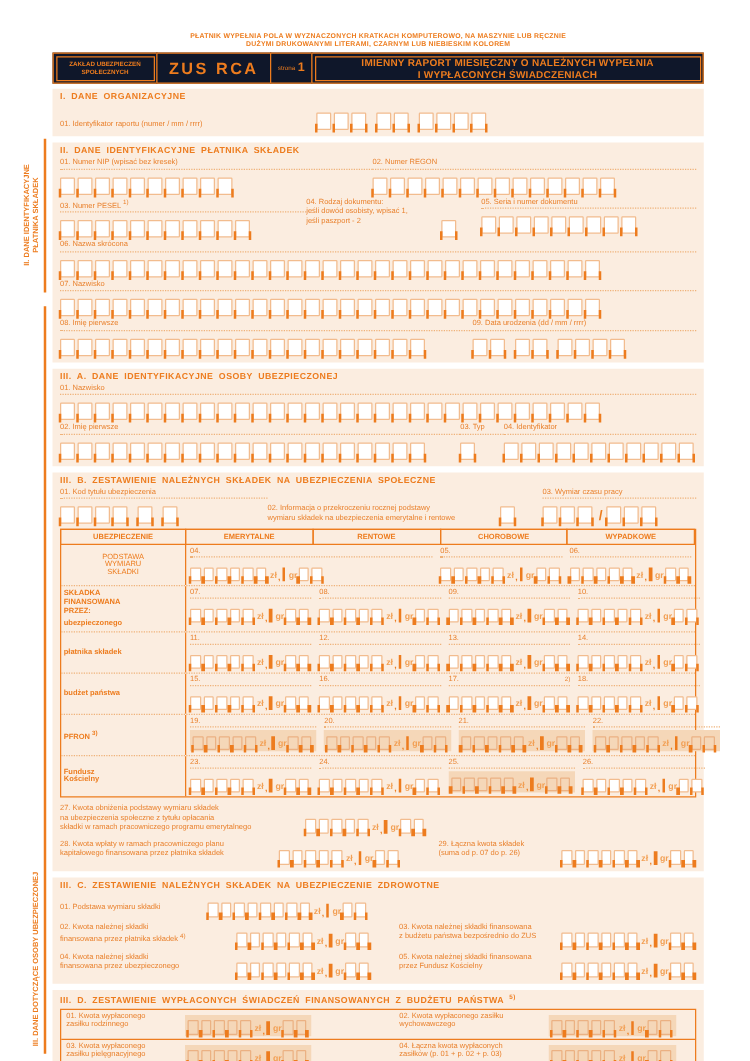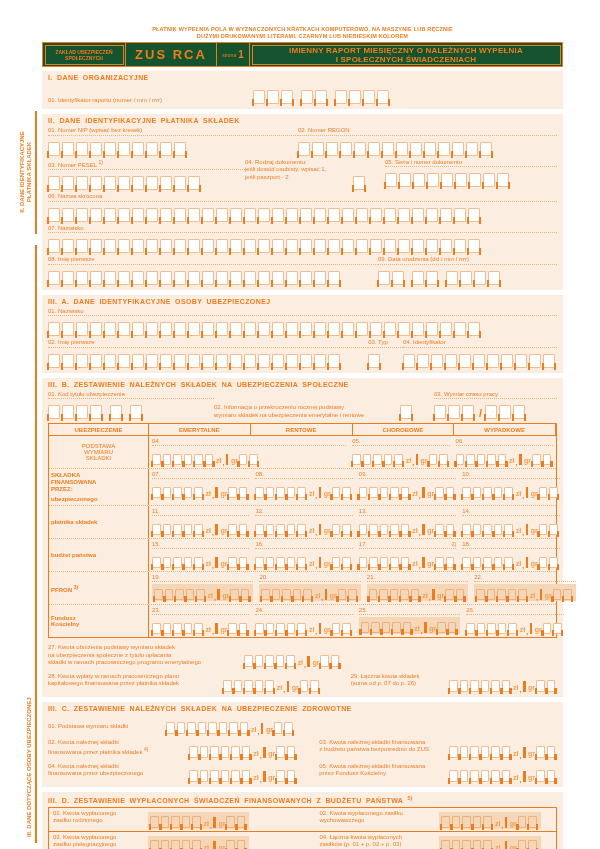--- a/index.html
+++ b/index.html
@@ -6,21 +6,21 @@
     --o:#ED7C1E; --o2:#E9812D; --bl:#F2BC8E; --bg:#FBEDE0; --sh:#F5D7B8;
   }
   *{box-sizing:border-box;margin:0;padding:0;}
   html,body{width:600px;height:849px;}
   body{position:relative;background:#fff;font-family:"Liberation Sans",sans-serif;color:var(--o2);overflow:hidden;}
   .page{position:absolute;inset:0;}
   .instr{position:absolute;left:42px;top:26px;width:521px;text-align:center;font-size:5.5px;line-height:7px;color:var(--o);letter-spacing:.2px;font-weight:bold;}
   .main{position:absolute;left:42px;top:42px;width:521px;}
   
   .hdr{display:flex;align-items:stretch;height:25px;margin-bottom:4px;}
-  .hb{border:1px solid var(--o);background:#14532d;}
+  .hb{border:1px solid var(--o);background:#0f172a;}
   .hb+.hb{margin-left:-1px;}
   .dbl{padding:1.5px;}
   .dbl .in{border:1px solid var(--o);height:100%;display:flex;flex-direction:column;justify-content:center;text-align:center;}
   .h-org{width:84px;font-size:5px;font-weight:bold;color:var(--o);line-height:6px;}
   .h-code{width:92px;display:flex;align-items:center;justify-content:center;font-size:13px;font-weight:bold;color:var(--o);letter-spacing:2px;}
   .h-page{width:34px;display:flex;align-items:center;justify-content:center;gap:2px;font-size:5px;color:var(--o);}
   .h-page b{font-size:10px;}
   .h-title{flex:1;font-size:8px;font-weight:bold;color:var(--o);line-height:9px;letter-spacing:.2px;}
   
   .sec{background:var(--bg);padding:3px 6px 5px;margin-bottom:5px;}
@@ -96,21 +96,21 @@
         </div>
       </div>
       <div class="hb h-code">ZUS RCA</div>
       <div class="hb h-page">
         <span>strona</span>
         <b>1</b>
       </div>
       <div class="hb dbl h-title">
         <div class="in">
           <div>IMIENNY RAPORT MIESIĘCZNY O NALEŻNYCH WYPEŁNIA</div>
-          <div>I SPOŁECZNYCH ŚWIADCZENIACH</div>
+          <div>I WYPŁACONYCH ŚWIADCZENIACH</div>
         </div>
       </div>
     </div>
 
     <div class="sec">
       <div class="st">I. DANE ORGANIZACYJNE</div>
       <div class="row" style="align-items:flex-end;">
         <div class="fl" style="width:205px;">01. Identyfikator raportu (numer / mm / rrrr)</div>
         <div class="combo">
             <span class="cb"></span>

